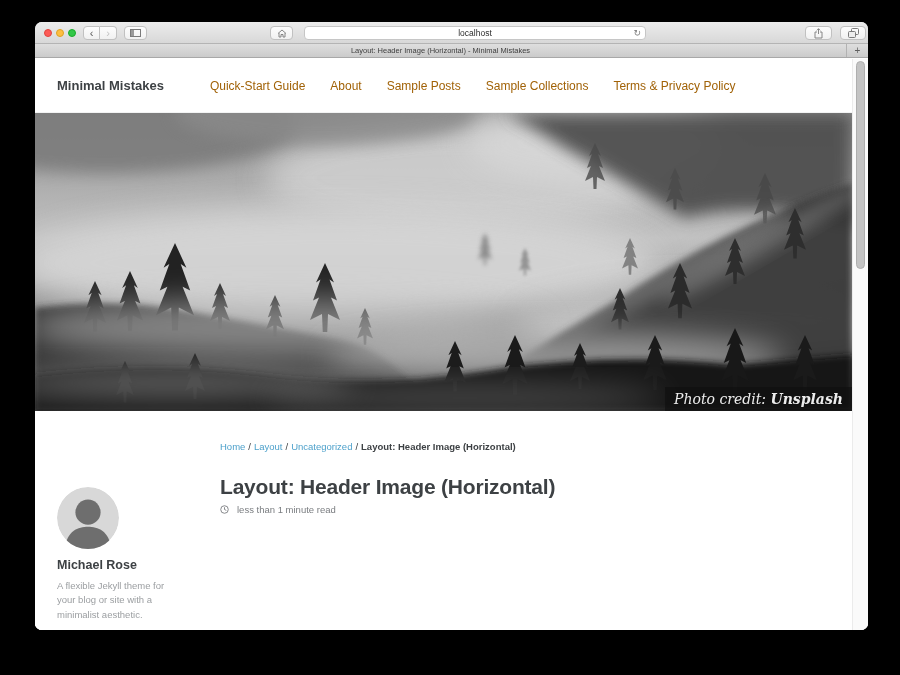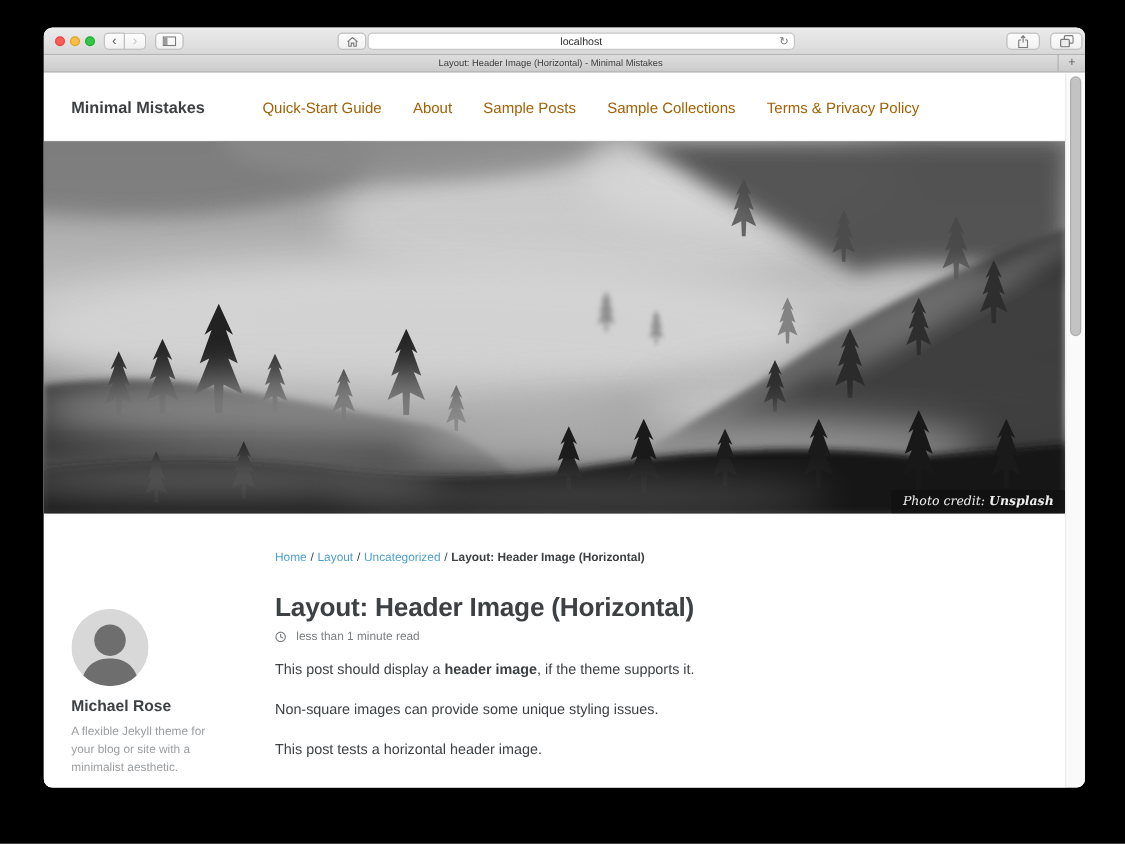--- a/index.html
+++ b/index.html
@@ -27,21 +27,21 @@
                border:1px solid #c1c1c1; display:flex; align-items:center; justify-content:center;
                font-size:11px; line-height:1; }
   .seg .half.back { border-radius:4px 0 0 4px; color:#5c5c5c; }
   .seg .half.fwd  { border-radius:0 4px 4px 0; border-left:none; color:#c3c3c3; }
 
   .btn-sidebar { left:89px; width:23px; }
   .btn-home   { left:235px; width:23px; }
   .btn-share  { left:770px; width:27px; }
   .btn-tabs   { left:805px; width:26px; }
 
-  .urlbar { position:absolute; left:259px; top:4px; width:342px; height:14px; background:#fff;
+  .urlbar { position:absolute; left:269px; top:4px; width:342px; height:14px; background:#fff;
             border:1px solid #c6c6c6; border-radius:4px; font-size:8.5px; color:#2d2d2d;
             display:flex; align-items:center; justify-content:center; }
   .urlbar .refresh { position:absolute; right:4px; top:0; height:12px; color:#7c7c7c; font-size:9px; line-height:12px; }
 
   
   .tabbar { position:relative; height:14px; background:linear-gradient(#dedede,#cbcbcb);
             border-bottom:1px solid #a8a8a8; font-size:7.5px; color:#3e3e3e; }
   .tabbar .tab { position:absolute; left:0; right:22px; top:0; bottom:0;
                  display:flex; align-items:center; justify-content:center; }
   .tabbar .newtab { position:absolute; right:0; top:0; width:22px; bottom:0; border-left:1px solid #b2b2b2;
@@ -58,21 +58,21 @@
   
   .masthead { height:54px; display:flex; align-items:center; padding:0 22px; border-bottom:1px solid #f2f3f3; background:#fff; }
   .brand { font-size:13px; font-weight:bold; color:#3d4144; margin-right:46px; }
   .nav { display:flex; gap:25px; }
   .nav span { font-size:12px; color:#a16207; cursor:pointer; }
 
   
   .hero { position:relative; height:298px; background:#9a9a9a; overflow:hidden; }
   .hero svg { display:block; width:100%; height:100%; }
   .credit { position:absolute; right:0; bottom:0; background:rgba(15,15,15,.62); color:#ededed;
-            font-family:"DejaVu Serif", serif; font-style:italic; font-size:10px; padding:4px 9px; }
+            font-family:"DejaVu Serif", serif; font-style:italic; font-size:14px; padding:4px 9px; }
   .credit b { font-weight:bold; }
 
   
   .body-area { position:relative; height:220px; background:#fff; }
 
   .sidebar { position:absolute; left:22px; top:76px; width:138px; }
   .avatar { width:62px; height:62px; border-radius:50%; overflow:hidden; }
   .author-name { margin-top:9px; font-size:12.5px; font-weight:600; color:#3d4144; }
   .author-bio { margin-top:7px; font-size:9.5px; line-height:1.5; color:#9b9ea1; width:122px; }
 
@@ -271,25 +271,20 @@
           <h1 class="post-title">Layout: Header Image (Horizontal)</h1>
 
           <div class="meta">
             <svg width="9" height="9" viewBox="0 0 10 10">
               <circle cx="5" cy="5" r="4.2" fill="none" stroke="#7a7d80" stroke-width="1"></circle>
               <path d="M5,2.5 L5,5 L7,6" fill="none" stroke="#7a7d80" stroke-width="1"></path>
             </svg>
             <span>less than 1 minute read</span>
           </div>
 
-          <div class="post-body">
-            <p><span>This post should display a </span><b>header image</b><span>, if the theme supports it.</span></p>
-            <p>Non-square images can provide some unique styling issues.</p>
-            <p>This post tests a horizontal header image.</p>
-          </div>
         </div>
       </div>
 
     </div>
 
     <div class="scroll-track">
       <div class="scroll-thumb"></div>
     </div>
   </div>
 

